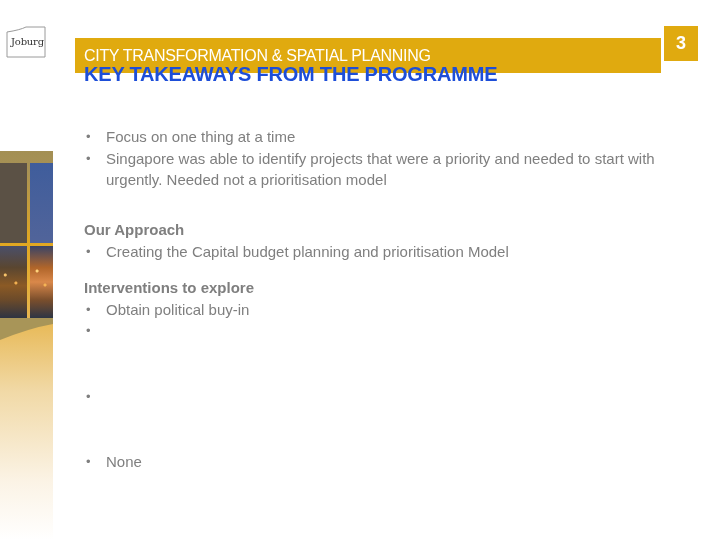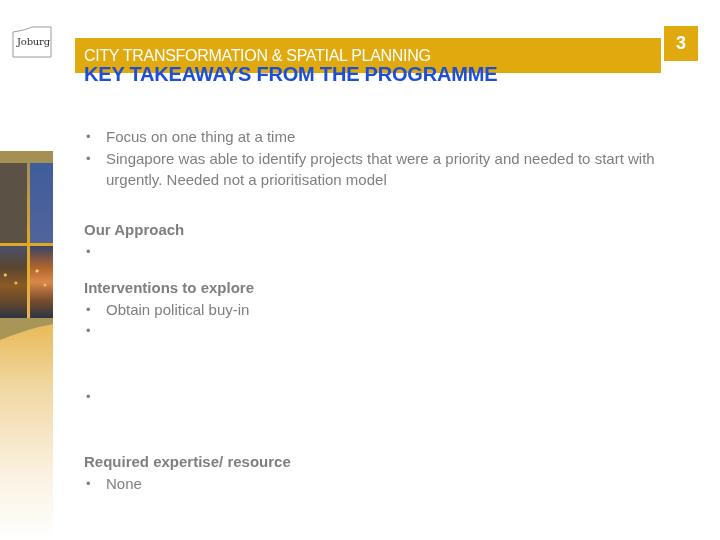--- a/index.html
+++ b/index.html
@@ -2,21 +2,21 @@
 <html><head>
 <meta charset="utf-8">
 <style>
   html, body { margin:0; padding:0; }
   body {
     width:720px; height:540px; position:relative; overflow:hidden;
     background:#ffffff;
     font-family:"Liberation Sans", "DejaVu Sans", sans-serif;
   }
   .logo {
-    position:absolute; left:12px; top:26px; width:60px; height:32px;
+    position:absolute; left:6px; top:26px; width:60px; height:32px;
   }
   .logo svg { width:40px; height:32px; display:block; }
   .logo-text {
     position:absolute; left:5px; top:10px; font-size:10px; color:#333;
     font-family:"DejaVu Serif", serif; letter-spacing:-0.2px;
   }
   .header-bar {
     position:absolute; left:75px; top:26px; width:586px; height:35px;
     background:#e0aa0f; box-sizing:border-box; padding-left:9px;
     display:flex; align-items:center;margin-top:12px;
@@ -104,36 +104,35 @@
 <div class="block" style="top:126px;">
   <ul class="bullets">
     <li><span class="dot">•</span><span>Focus on one thing at a time</span></li>
     <li><span class="dot">•</span><span>Singapore was able to identify projects that were a priority and needed to start with urgently. Needed not a prioritisation model</span></li>
   </ul>
 </div>
 
 <div class="block" style="top:219px;">
   <div class="heading">Our Approach</div>
   <ul class="bullets">
-    <li><span class="dot">•</span></li>
+    <li><span class="dot">•</span><span>Creating the Capital budget planning and prioritisation Model</span></li>
   </ul>
 </div>
 
 <div class="block" style="top:277px;">
   <div class="heading">Interventions to explore</div>
   <ul class="bullets">
     <li><span class="dot">•</span><span>Obtain political buy-in</span></li>
     <li style="width:580px;"><span class="dot">•</span></li>
   </ul>
 </div>
 
 <div class="block" style="top:386px;">
   <ul class="bullets">
     <li><span class="dot">•</span></li>
   </ul>
 </div>
 
 <div class="block" style="top:451px;">
-  <div class="heading">Required expertise/ resource</div>
   <ul class="bullets">
     <li><span class="dot">•</span><span>None</span></li>
   </ul>
 </div>
 
 </body></html>

